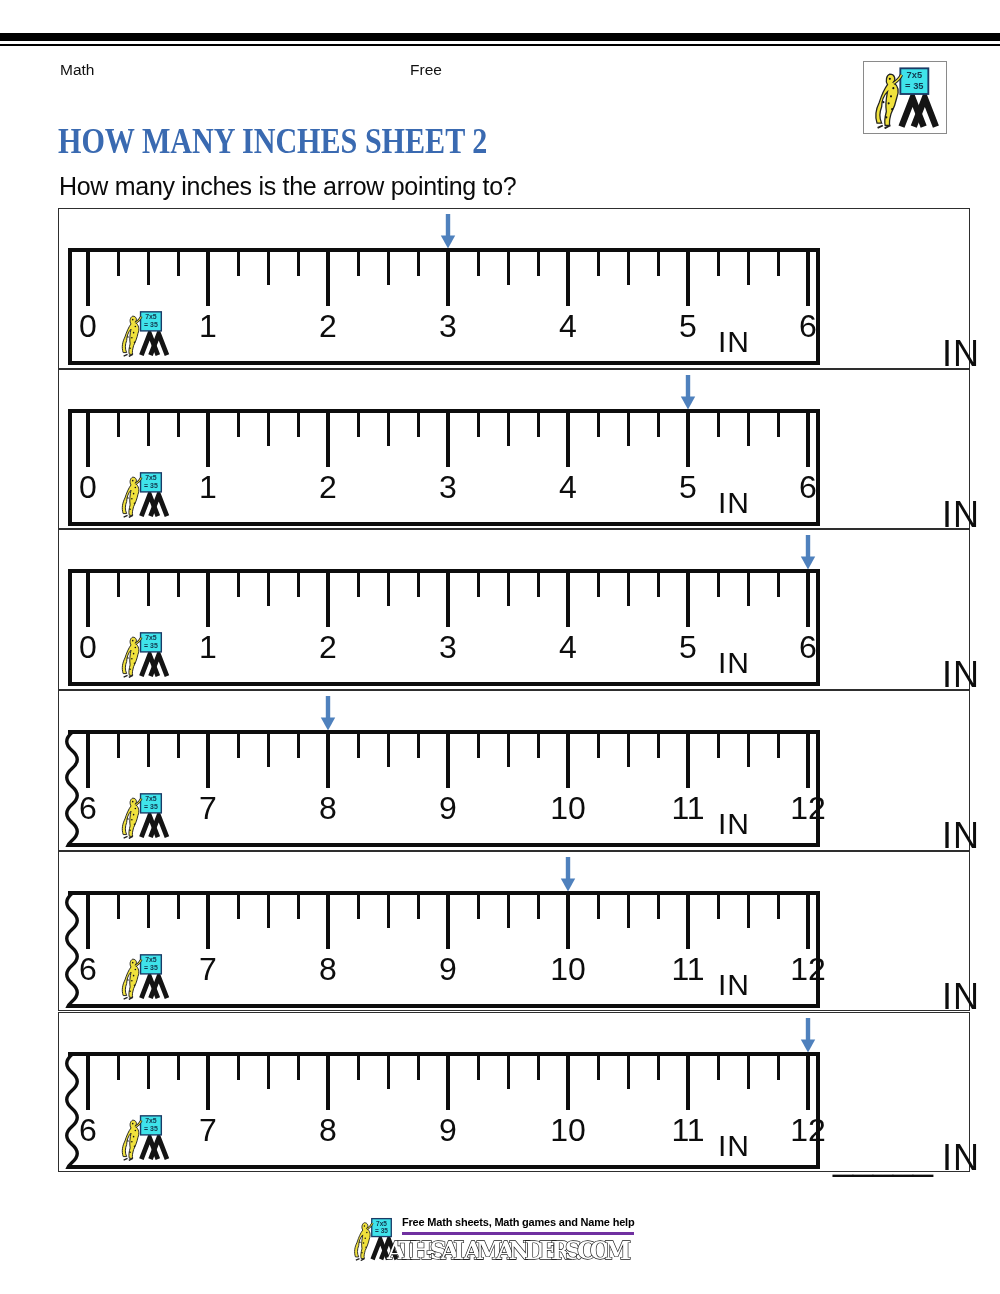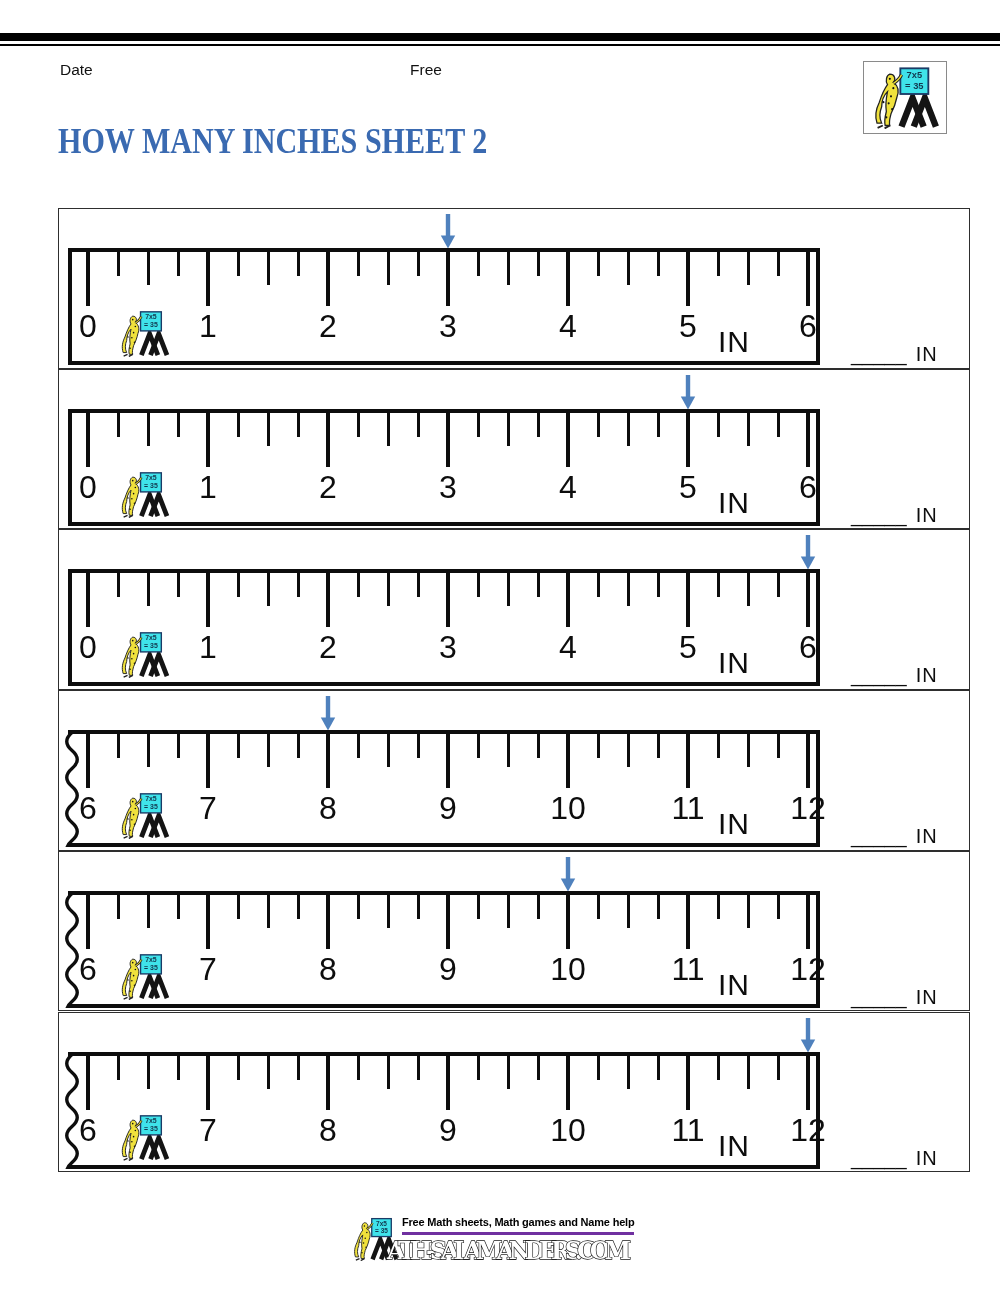--- a/index.html
+++ b/index.html
@@ -25,36 +25,36 @@
   .rbar.right{right:0;top:0;width:4px;height:117px;}
   .rbar.left{left:0;top:0;width:4px;height:117px;}
   .tick{position:absolute;top:4px;background:#0d0d0d;}
   .num{position:absolute;top:62px;width:44px;text-align:center;font-size:32px;line-height:32px;
        color:#0d0d0d;}
   .in-label{position:absolute;left:650px;top:78px;font-size:30px;line-height:32px;color:#0d0d0d;
             letter-spacing:1px;}
   .ruler-logo{position:absolute;left:50px;top:62px;}
   .wave{position:absolute;left:-4px;top:2px;}
   .arrow{position:absolute;top:5px;}
-  .answer{position:absolute;left:792px;top:128px;font-size:20px;line-height:34px;color:#0d0d0d;
+  .answer{position:absolute;left:774px;top:128px;font-size:36px;line-height:34px;color:#0d0d0d;
           white-space:nowrap;}
   .answer .unit{margin-left:9px;letter-spacing:1px;}
   .footer{position:absolute;left:350px;top:1211px;width:330px;height:62px;}
   .footer-logo{position:absolute;left:0;top:6px;}
   .tagline{position:absolute;left:52px;top:5px;font-size:11px;font-weight:bold;letter-spacing:-0.2px;
            color:#000;padding-bottom:4px;border-bottom:3px solid var(--purple,#7030a0);white-space:nowrap;}
   .sitename{position:absolute;left:36px;top:27px;}
 </style>
 </head>
 <body>
 
 <div class="page">
   <div class="topbar-thick"></div>
   <div class="topbar-thin"></div>
-  <div class="name-label">Date</div>
+  <div class="name-label">Math</div>
   <div class="date-label">Free</div>
   <div class="logo-box" id="headerLogo">
       <svg width="72" height="63" viewBox="0 0 60 54">
     <path d="M27,52 L36.5,27.5 L46,52" stroke="#141414" stroke-width="5.5" fill="none"></path>
     <path d="M37.5,52 L47,27.5 L56.5,52" stroke="#141414" stroke-width="5.5" fill="none"></path>
     <rect x="26" y="2" width="24" height="22" fill="#3fe3ea" stroke="#1b3b66" stroke-width="1.6"></rect>
     <text x="38" y="10.5" font-size="8" text-anchor="middle" fill="#12384f" font-family="Liberation Sans, sans-serif" font-weight="bold">7x5</text>
     <text x="38" y="19.5" font-size="8" text-anchor="middle" fill="#12384f" font-family="Liberation Sans, sans-serif" font-weight="bold">= 35</text>
     <g>
       <path d="M17,7 C21,7 22.5,11 20,14 C24,17 25,22 23,27 C22,32 20,37 18,41 C17,45 16,48 17,51 L13,51 C12,47 13,43 14,39 C13,33 14,27 15,22 C12,25 10,30 10,35 C8,40 8,45 10,49 L6,49 C4,43 5,37 8,31 C10,25 12,20 15,16 C13,13 14,8 17,7 Z" fill="#f0e13c" stroke="#222" stroke-width="1.1"></path>
@@ -65,20 +65,21 @@
           <circle cx="20" cy="19" r="0.9" fill="#111"></circle>
       <circle cx="18" cy="26" r="0.9" fill="#111"></circle>
           <circle cx="16" cy="32" r="0.9" fill="#111"></circle>
       <circle cx="19" cy="37" r="0.9" fill="#111"></circle>
           <circle cx="14" cy="44" r="0.9" fill="#111"></circle>
       <circle cx="11.5" cy="31" r="0.9" fill="#111"></circle>
     </g>
   </svg>
     </div>
   <h1 class="title">HOW MANY INCHES SHEET 2</h1>
+  <div class="subtitle">How many inches is the arrow pointing to?</div>
 
   <div id="problems">
       <div class="problem" style="top: 0px;">
         <div class="arrow" style="left: 380px;"><svg width="18" height="35" viewBox="0 0 18 35">
      <rect x="6.8" y="0" width="4.4" height="23" fill="#4f81bd"></rect>
      <polygon points="1.8,21.5 16.2,21.5 9,34.5" fill="#4f81bd"></polygon>
           </svg></div>
         <div class="ruler">
           <div class="rbar top"></div>
                <div class="rbar bottom"></div>

